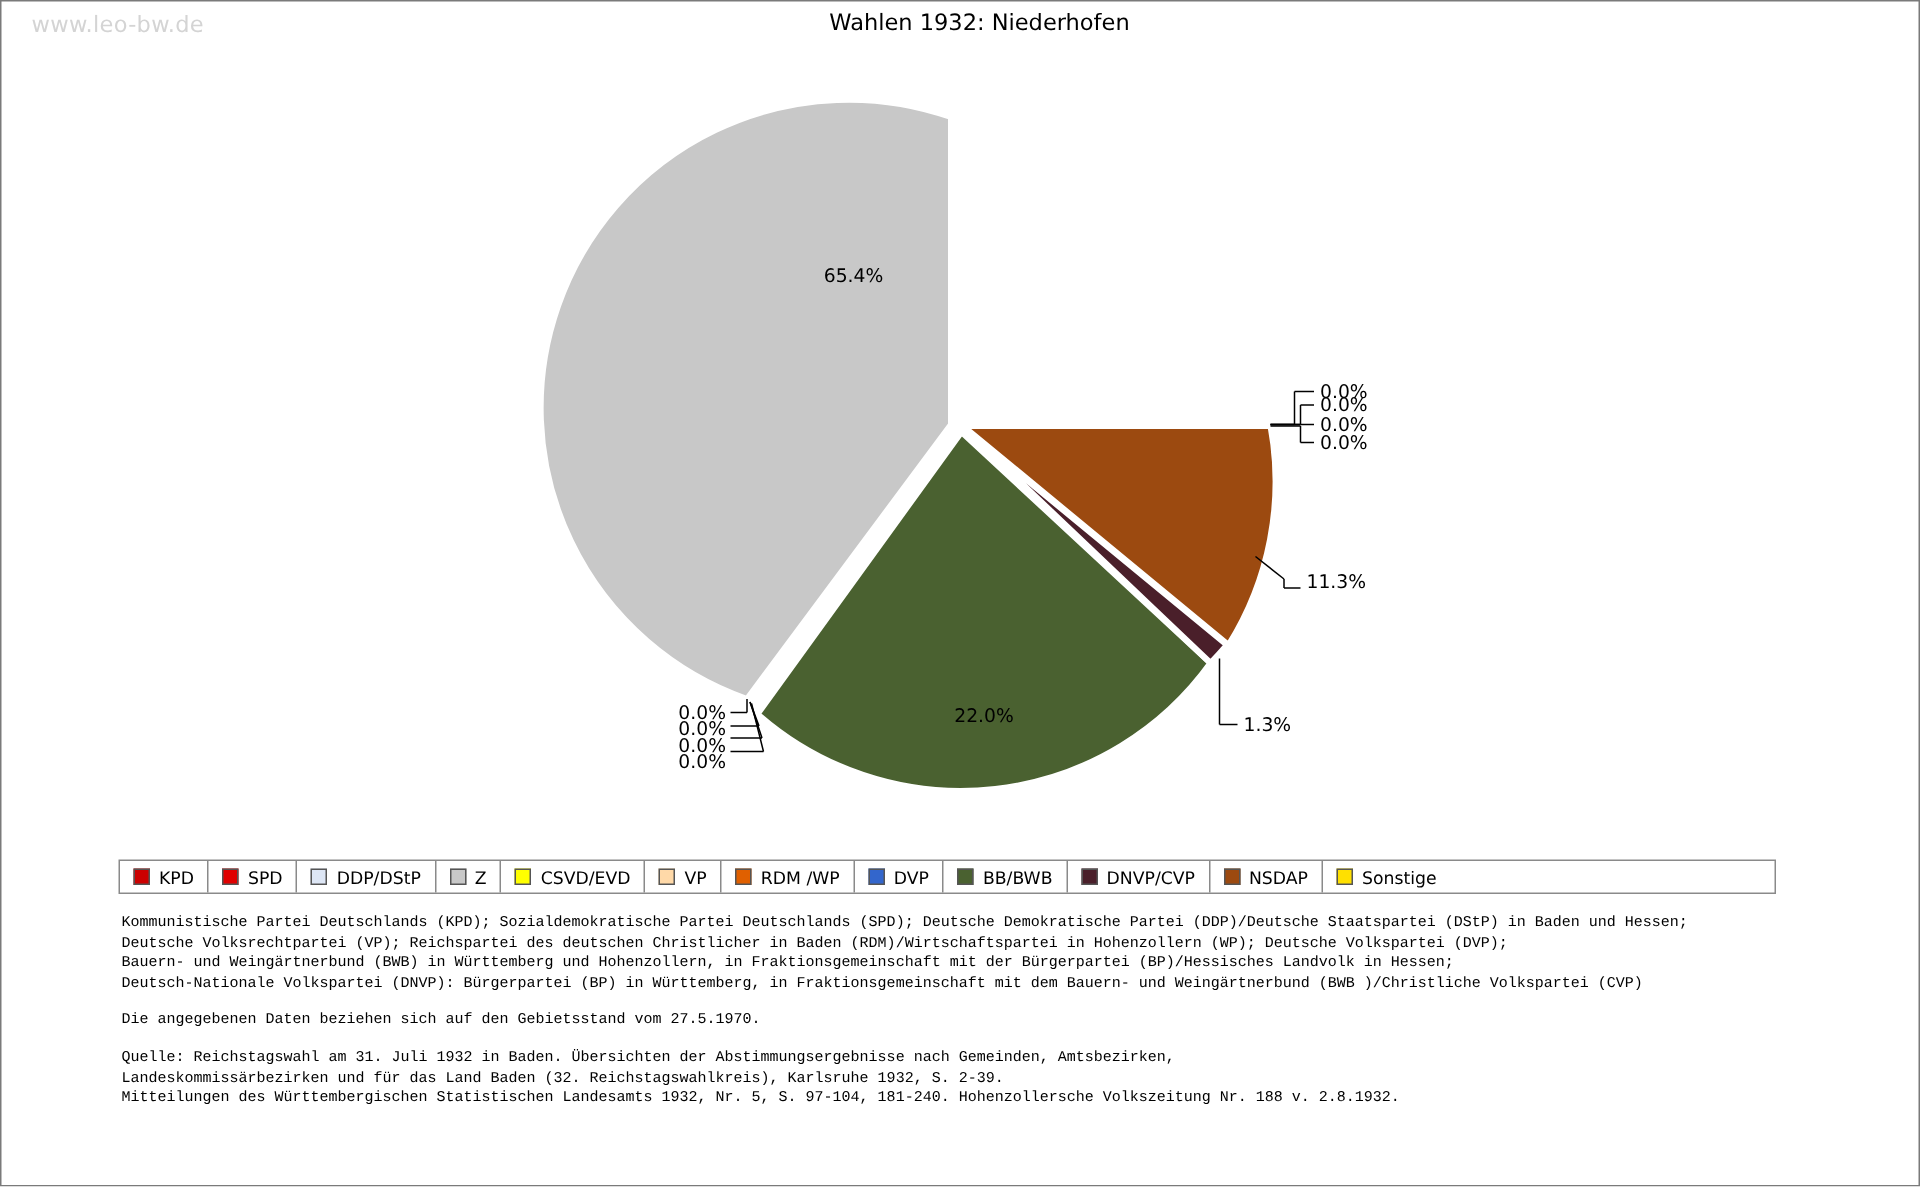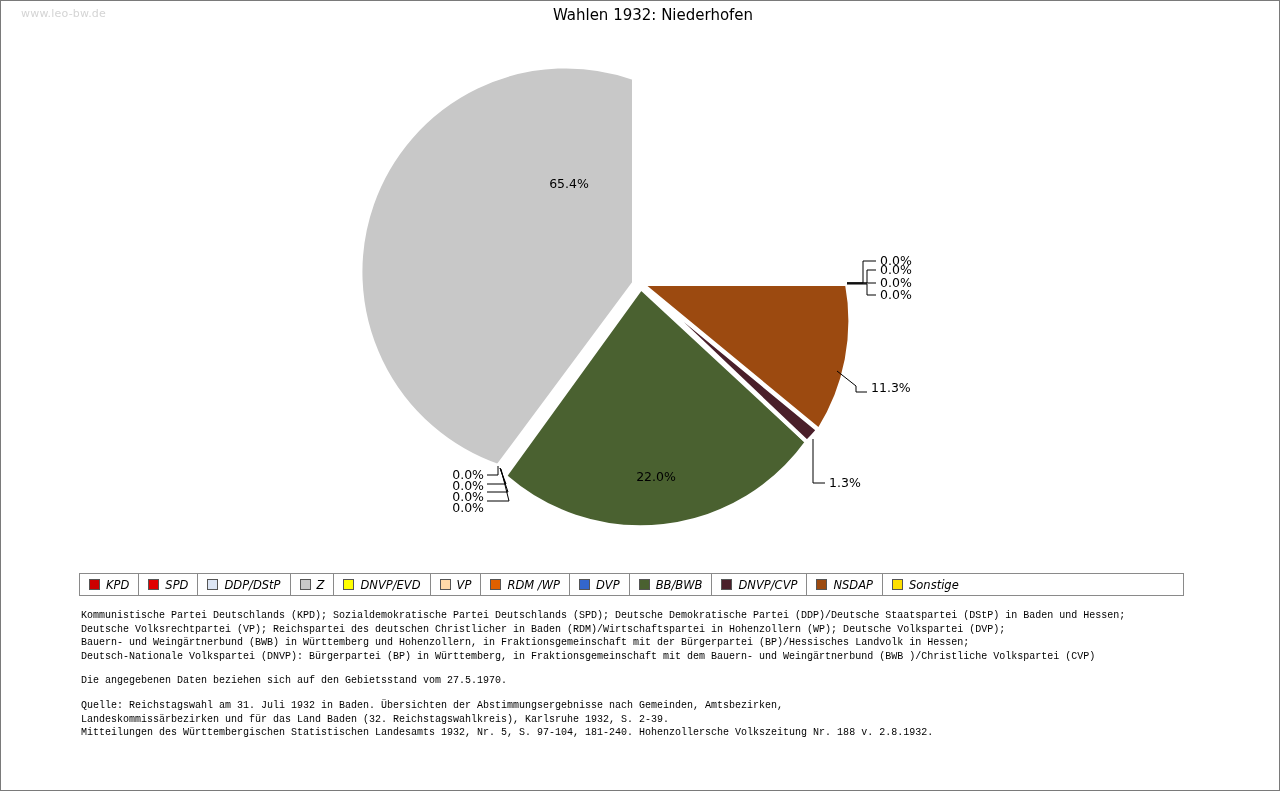--- a/index.html
+++ b/index.html
@@ -22,21 +22,21 @@
     width: 1280px;
     height: 791px;
     border: 1px solid #7a7a7a;
     box-sizing: border-box;
     background: #ffffff;
   }
   .watermark {
     position: absolute;
     left: 20px;
     top: 6px;
-    font-size: 11px;
+    font-size: 15px;
     color: #d4d4d4;
     letter-spacing: 0.2px;
   }
   .chart-title {
     position: absolute;
     left: 0;
     top: 5px;
     width: 1280px;
     text-align: center;
     font-size: 15px;
@@ -70,21 +70,20 @@
     align-items: stretch;
   }
   .legend-item {
     display: flex;
     align-items: center;
     gap: 6px;
     padding: 0 9px;
     border-right: 1px solid #8a8a8a;
     font-size: 11.5px;
     white-space: nowrap;
-    font-style: italic;
   }
   .legend-item:last-child { border-right: none; }
   .swatch {
     width: 11px;
     height: 11px;
     border: 1px solid #555;
     box-sizing: border-box;
     flex: 0 0 auto;
   }
   
@@ -179,21 +178,21 @@
       <div class="legend-item">
         <span class="swatch" style="background: rgb(221, 230, 245);"></span>
         <span>DDP/DStP</span>
       </div>
       <div class="legend-item">
         <span class="swatch" style="background: rgb(200, 200, 200);"></span>
         <span>Z</span>
       </div>
       <div class="legend-item">
         <span class="swatch" style="background: rgb(255, 255, 0);"></span>
-        <span>DNVP/EVD</span>
+        <span>CSVD/EVD</span>
       </div>
       <div class="legend-item">
         <span class="swatch" style="background: rgb(255, 217, 168);"></span>
         <span>VP</span>
       </div>
       <div class="legend-item">
         <span class="swatch" style="background: rgb(224, 96, 0);"></span>
         <span>RDM /WP</span>
       </div>
       <div class="legend-item">

